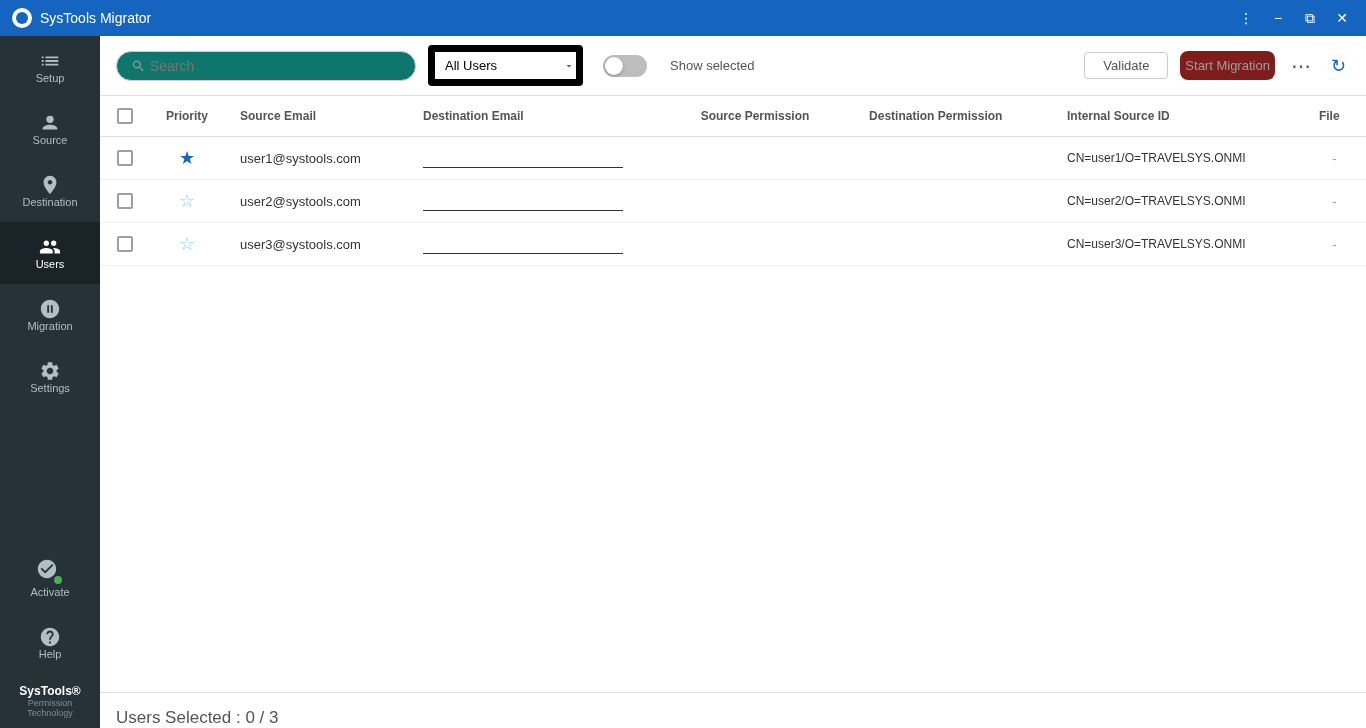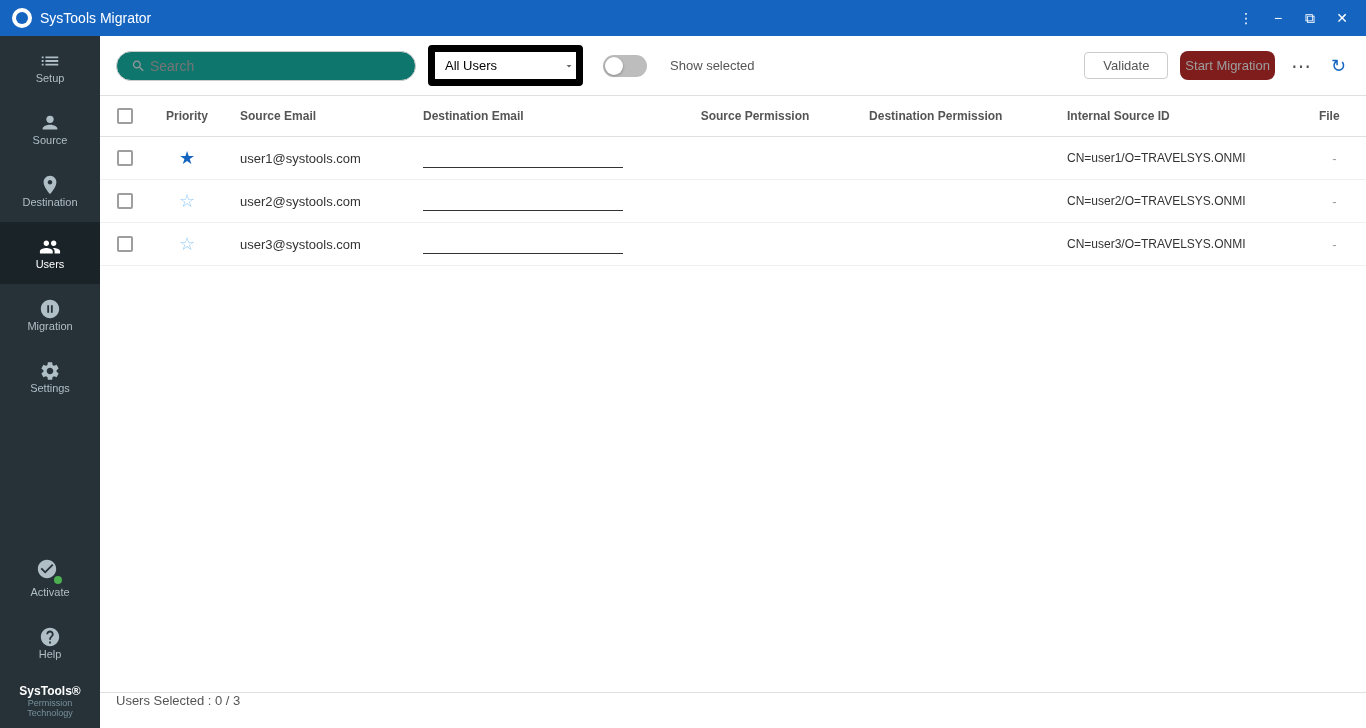--- a/index.html
+++ b/index.html
@@ -185,23 +185,23 @@
 
     .internal-id { color: #333; font-size: 12px; }
     .dash-cell { color: #999; text-align: center; }
 
     
     .footer {
       height: 36px;
       background: white;
       border-top: 1px solid #e0e0e0;
       display: flex;
-      align-items: flex-start;
+      align-items: flex-end;
       padding: 0 16px;
-      font-size: 13px;
+      font-size: 17px;
       color: #555;
       flex-shrink: 0;
     }
 
     
     .activate-badge {
       position: relative;
       width: 28px; height: 28px;
     }
     .activate-badge .green-dot {

